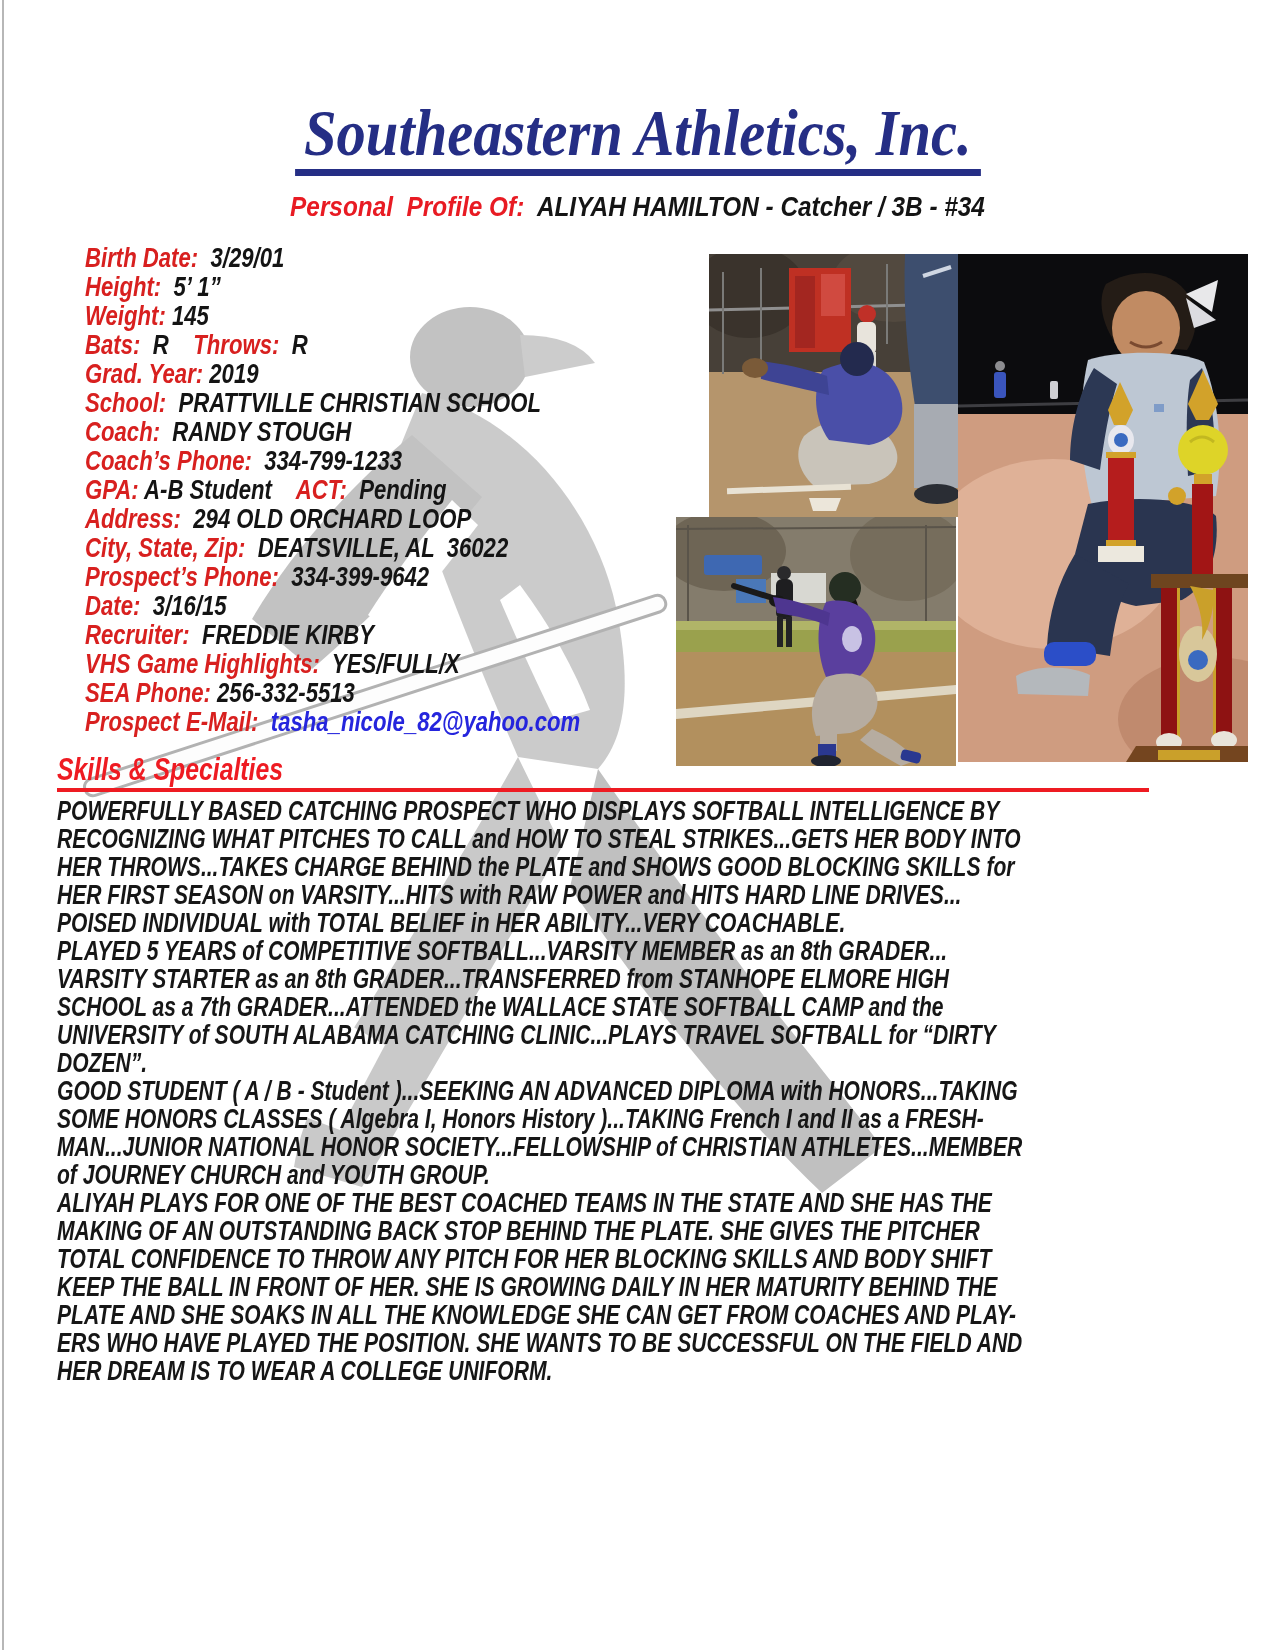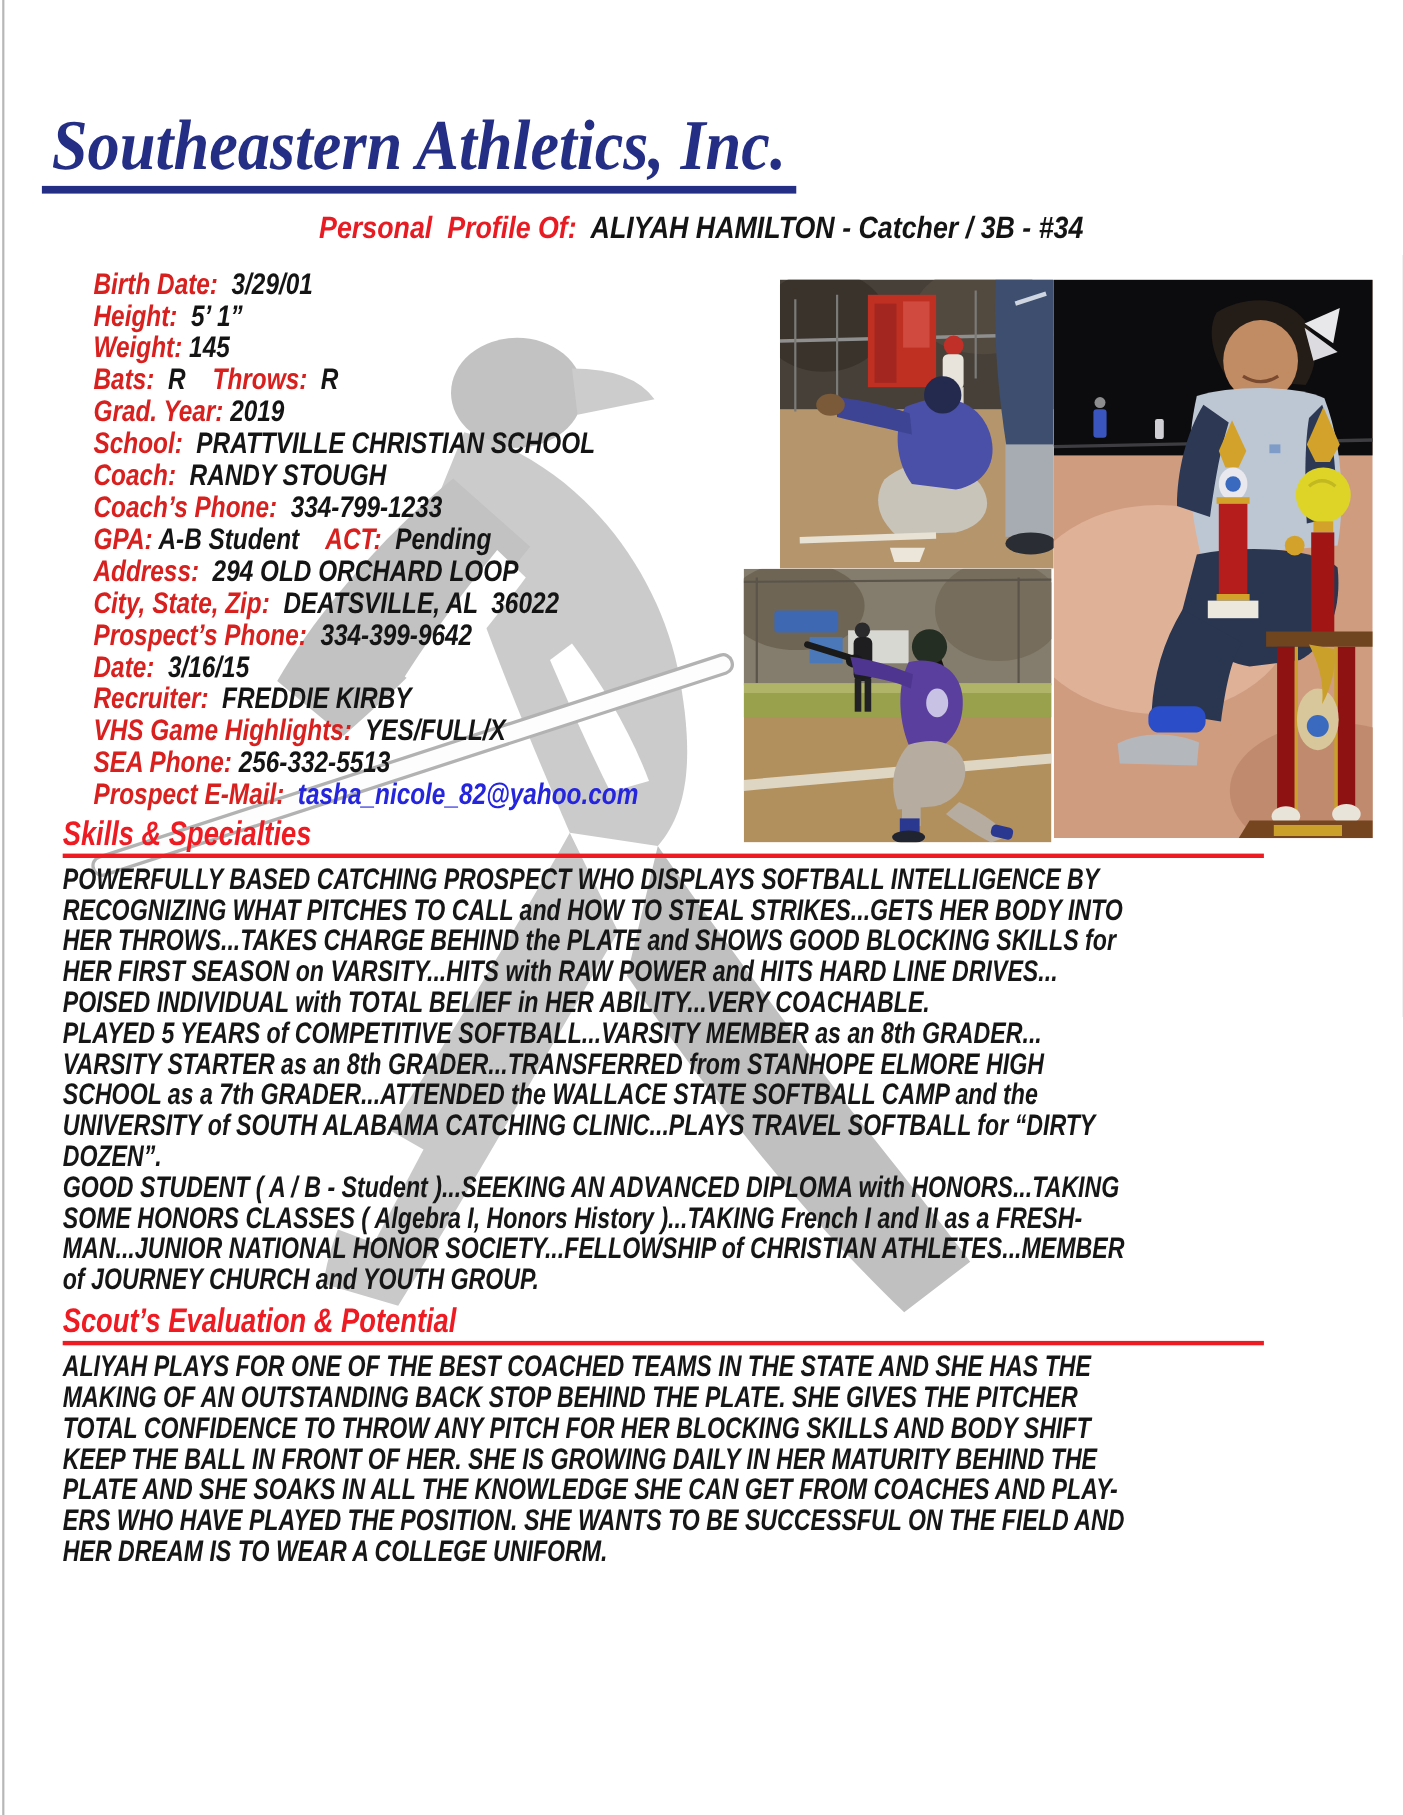--- a/index.html
+++ b/index.html
@@ -7,21 +7,21 @@
     position:relative; width:1275px; height:1650px; margin:0 auto;
     background:#ffffff; overflow:hidden;
     font-family:"Liberation Sans", sans-serif;
   }
   .scan-edge { position:absolute; left:2px; top:0; width:2px; height:1650px; background:#909090; opacity:.65; z-index:5; }
 
   
   .watermark { position:absolute; left:50px; top:285px; width:880px; height:970px; z-index:1; }
 
   
-  .title-wrap { position:absolute; left:0; top:100px; width:100%; z-index:4; }
+  .title-wrap { position:absolute; left:0; top:100px; width:100%; text-align:center; z-index:4; }
   .title {
     display:inline-block;
     font-family:"Liberation Serif", serif; font-weight:bold; font-style:italic;
     font-size:65px; line-height:1.04; color:#252e85;
     border-bottom:7px solid #252e85; padding:0 10px 1px 10px;
     transform:scaleX(0.90); transform-origin:50% 50%;
     white-space:pre;
   }
   .subtitle {
     position:absolute; left:0; top:191px; width:100%; text-align:center; z-index:4;
@@ -39,21 +39,21 @@
 
   
   .photo { position:absolute; z-index:2; overflow:hidden; }
   .photo svg { display:block; width:100%; height:100%; }
   .photo-action { left:709px; top:254px; width:249px; height:263px; }
   .photo-trophy { left:958px; top:254px; width:290px; height:508px; }
   .photo-batter { left:676px; top:517px; width:280px; height:249px; }
 
   
   .sections { position:absolute; left:57px; top:741px; width:1092px; z-index:4; }
-  .sec-heading { border-bottom:4px solid #ee1b22; margin:0 0 5px 0; height:35px; }
+  .sec-heading { border-bottom:4px solid #ee1b22; margin:12px 0 5px 0; height:35px; }
   .sec-heading.gap { margin-top:7px; }
   .sec-heading-text {
     display:inline-block; font-size:31px; font-weight:bold; font-style:italic;
     color:#ee1b22; white-space:pre; line-height:33px;
     transform:scaleX(0.80); transform-origin:0 0;
   }
   .sec-body {
     font-size:27px; font-weight:bold; font-style:italic; color:#161616;
     line-height:28px; white-space:pre-line; width:1400px;
     transform:scaleX(0.78); transform-origin:0 0;
@@ -239,21 +239,20 @@
 VARSITY STARTER as an 8th GRADER...TRANSFERRED from STANHOPE ELMORE HIGH
 SCHOOL as a 7th GRADER...ATTENDED the WALLACE STATE SOFTBALL CAMP and the
 UNIVERSITY of SOUTH ALABAMA CATCHING CLINIC...PLAYS TRAVEL SOFTBALL for “DIRTY
 DOZEN”.</div>
 
     <div class="sec-body">GOOD STUDENT ( A / B - Student )...SEEKING AN ADVANCED DIPLOMA with HONORS...TAKING
 SOME HONORS CLASSES ( Algebra I, Honors History )...TAKING French I and II as a FRESH-
 MAN...JUNIOR NATIONAL HONOR SOCIETY...FELLOWSHIP of CHRISTIAN ATHLETES...MEMBER
 of JOURNEY CHURCH and YOUTH GROUP.</div>
 
-    <div class="sec-heading gap"><span class="sec-heading-text">Scout’s Evaluation &amp; Potential</span></div>
     <div class="sec-body">ALIYAH PLAYS FOR ONE OF THE BEST COACHED TEAMS IN THE STATE AND SHE HAS THE
 MAKING OF AN OUTSTANDING BACK STOP BEHIND THE PLATE. SHE GIVES THE PITCHER
 TOTAL CONFIDENCE TO THROW ANY PITCH FOR HER BLOCKING SKILLS AND BODY SHIFT
 KEEP THE BALL IN FRONT OF HER. SHE IS GROWING DAILY IN HER MATURITY BEHIND THE
 PLATE AND SHE SOAKS IN ALL THE KNOWLEDGE SHE CAN GET FROM COACHES AND PLAY-
 ERS WHO HAVE PLAYED THE POSITION. SHE WANTS TO BE SUCCESSFUL ON THE FIELD AND
 HER DREAM IS TO WEAR A COLLEGE UNIFORM.</div>
   </div>
 </div>
 

